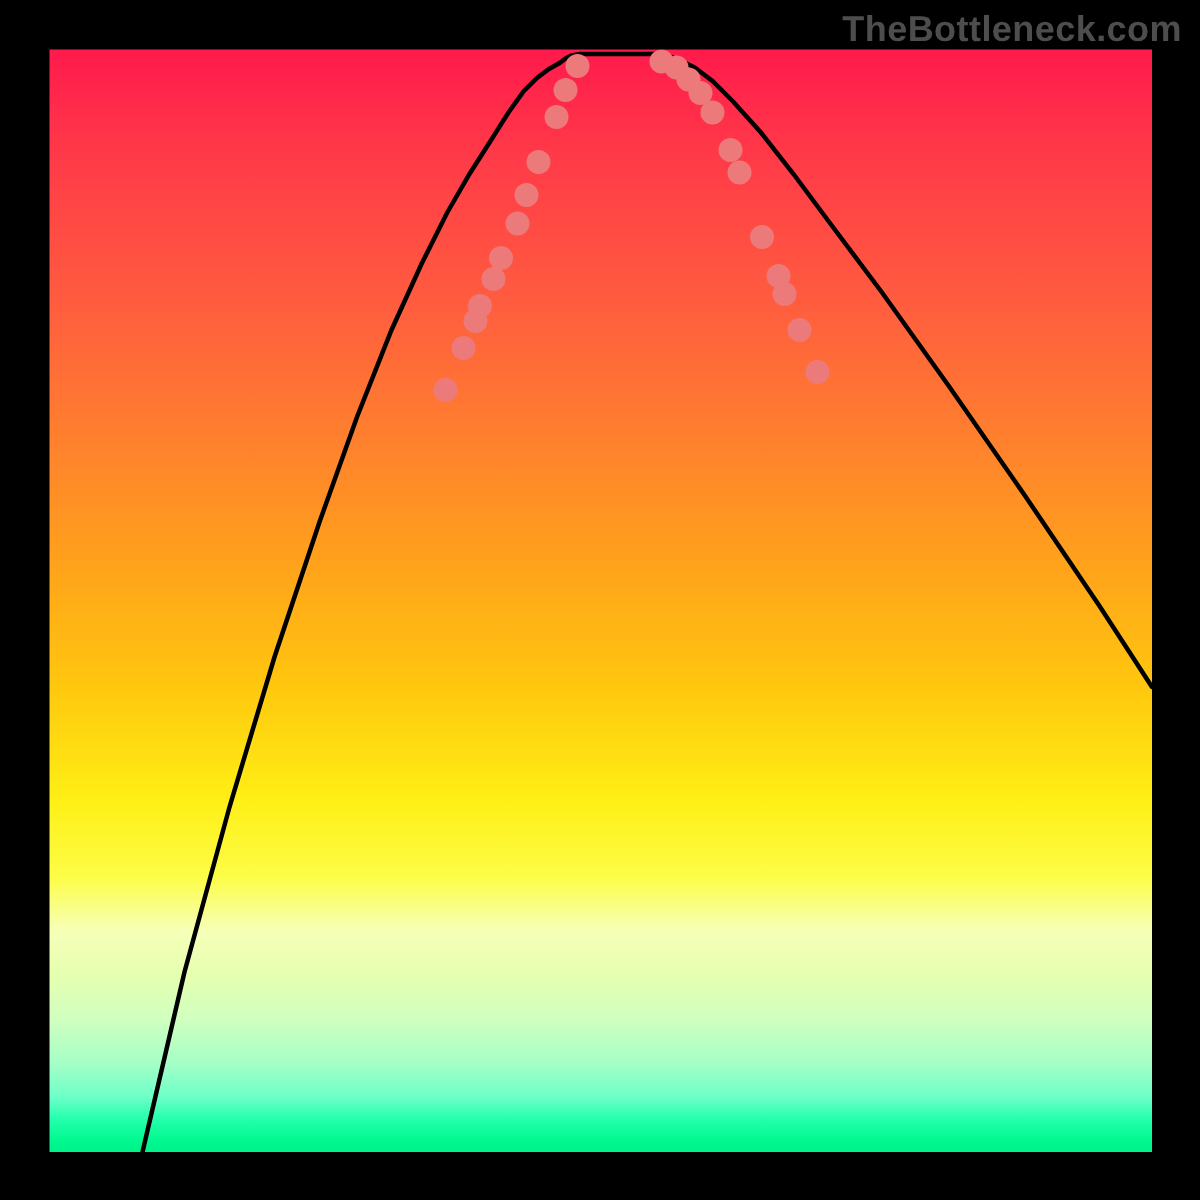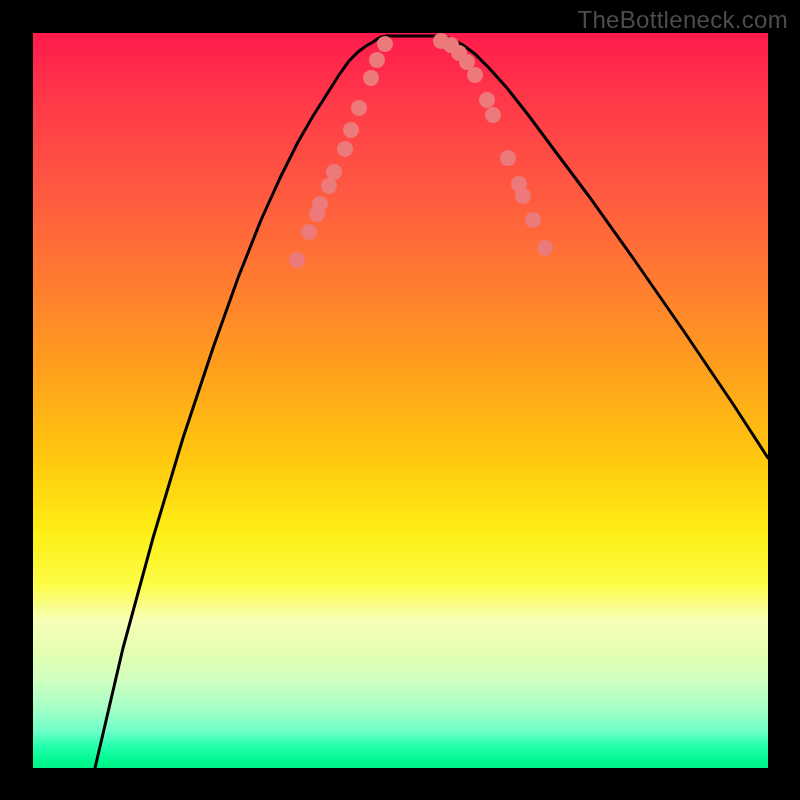--- a/index.html
+++ b/index.html
@@ -44,21 +44,21 @@
       #00f18b 100%
     );
   }
   .watermark {
     position: absolute;
     top: 6px;
     right: 12px;
     color: #4d4d4d;
     font-size: 24px;
     letter-spacing: 0.3px;
-    font-weight: 400;
+    font-weight: 700;
   }
   svg.overlay {
     position: absolute;
     left: 0;
     top: 0;
     width: 735px;
     height: 735px;
   }
 </style>
 </head>

